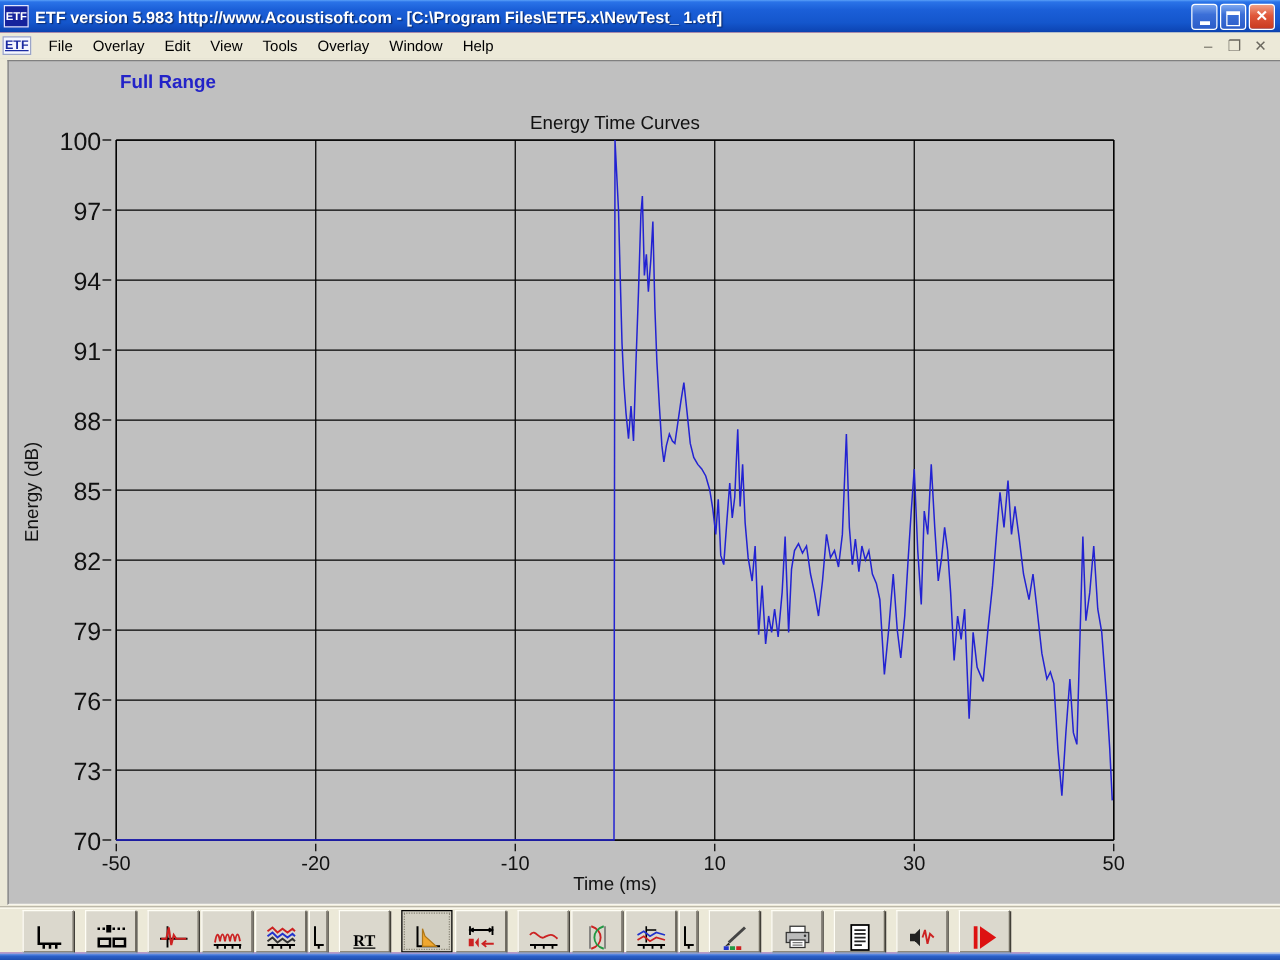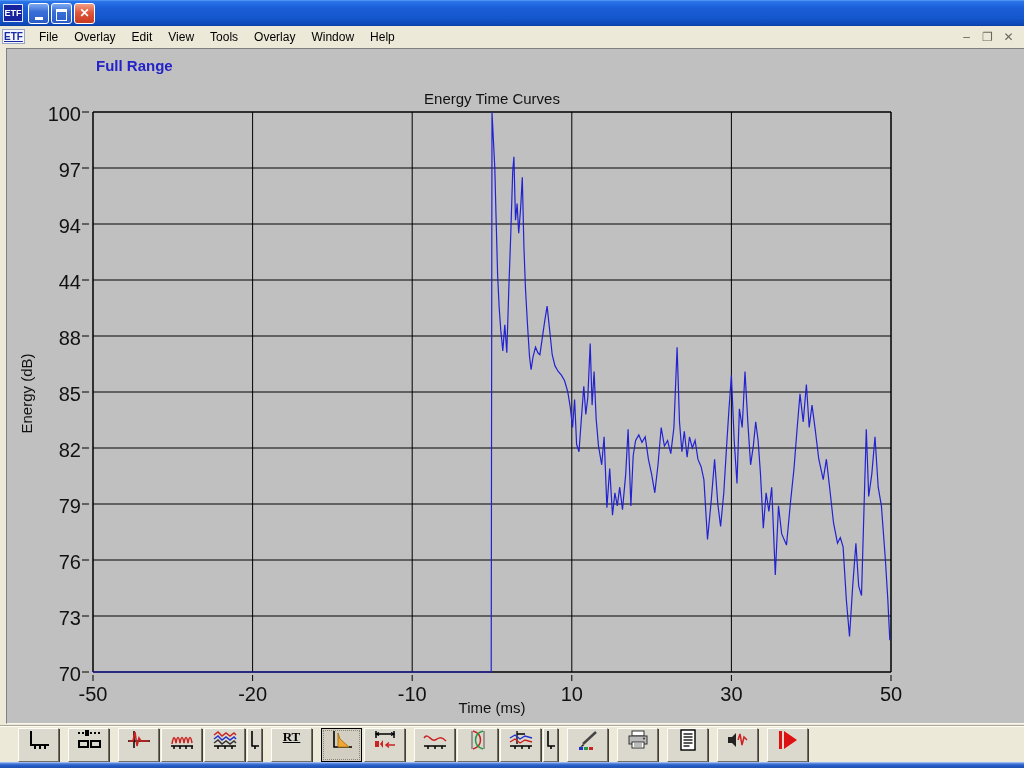--- a/index.html
+++ b/index.html
@@ -35,45 +35,46 @@
   .graypanel{position:absolute;left:6px;top:1px;width:1010px;height:674px;background:#c0c0c0;
     border-top:1px solid #808080;border-left:1px solid #808080;border-right:1px solid #f8f6ee;border-bottom:1px solid #f8f6ee;padding-left:25px;}
   .fullrange{position:absolute;left:89px;top:8px;font-size:15px;font-weight:bold;color:#2323c8;}
   .charttitle{position:absolute;left:86px;top:41px;width:798px;text-align:center;font-size:15px;color:#111;}
   .ylabel{position:absolute;left:-56px;top:336px;width:150px;text-align:center;font-size:15px;color:#111;
     transform:rotate(-90deg);}
   .xlabel{position:absolute;left:86px;top:650px;width:798px;text-align:center;font-size:15px;color:#111;}
   #plot-wrap{position:absolute;left:86px;top:63px;}
   #plot-svg{display:block;overflow:visible;background:#c0c0c0;}
   .ytick-label{position:absolute;width:46px;text-align:right;font-size:20px;color:#111;}
-  .xtick-label{position:absolute;width:56px;text-align:center;font-size:20px;color:#111;}
+  .xtick-label{position:absolute;width:56px;text-align:center;font-size:16px;color:#111;}
 
   
   .toolstrip{position:absolute;left:0;top:726px;width:1024px;height:36px;background:#ece9d8;
     border-top:1px solid #fffef4;box-shadow:0 -1px 0 #aca899;display:flex;align-items:center;padding-left:18px;box-sizing:border-box;}
   .tbtn{width:41px;height:34px;background:#dbd8cd;box-sizing:border-box;flex:0 0 auto;
     border-top:1px solid #fffef6;border-left:1px solid #fffef6;border-right:1px solid #716d62;border-bottom:1px solid #716d62;
-    box-shadow:1px 1px 0 #413f38;display:flex;align-items:flex-start;justify-content:center;margin-right:2px;}
+    box-shadow:1px 1px 0 #413f38;display:flex;align-items:flex-end;justify-content:center;margin-right:2px;}
   .tbtn.narrow{width:15px;}
   .tbtn.active{border:1px solid #000;box-shadow:none;background:#d2cfc2;outline:1px dotted #8a8678;outline-offset:-3px;}
   .tsep{width:7px;flex:0 0 auto;}
   .tbtn svg{display:block;}
   .rt-label{font-size:13px;font-weight:bold;color:#000;text-decoration:underline;font-family:"Liberation Serif",serif;}
 
   
   .taskbar{position:absolute;left:0;top:762px;width:1024px;height:6px;
     background:linear-gradient(180deg,#6a96e8 0%,#2a60c8 40%,#1e4eb0 100%);border-top:1px solid #9ab6f0;box-sizing:border-box;}
 </style>
 </head>
 <body>
 
 <div id="screen">
 
   <div class="titlebar">
     <span class="appicon">ETF</span>
+    <span class="title">ETF version 5.983 http://www.Acoustisoft.com - [C:\Program Files\ETF5.x\NewTest_ 1.etf]</span>
     <span class="winbtns">
       <span class="winbtn">
           <span class="minglyph"></span>
         </span>
       <span class="winbtn">
           <span class="restglyph"></span>
         </span>
       <span class="winbtn close">✕</span>
     </span>
   </div>
@@ -145,21 +146,21 @@
           </svg>
       </div>
       <div id="tick-layer">
           <div class="ytick-label" style="left: 28px; top: 614px;">70</div>
           <div class="ytick-label" style="left: 28px; top: 558px;">73</div>
           <div class="ytick-label" style="left: 28px; top: 502px;">76</div>
           <div class="ytick-label" style="left: 28px; top: 446px;">79</div>
           <div class="ytick-label" style="left: 28px; top: 390px;">82</div>
           <div class="ytick-label" style="left: 28px; top: 334px;">85</div>
           <div class="ytick-label" style="left: 28px; top: 278px;">88</div>
-          <div class="ytick-label" style="left: 28px; top: 222px;">44</div>
+          <div class="ytick-label" style="left: 28px; top: 222px;">91</div>
           <div class="ytick-label" style="left: 28px; top: 166px;">94</div>
           <div class="ytick-label" style="left: 28px; top: 110px;">97</div>
           <div class="ytick-label" style="left: 28px; top: 54px;">100</div>
           <div class="xtick-label" style="left: 58px; top: 634px;">-50</div>
           <div class="xtick-label" style="left: 217.6px; top: 634px;">-20</div>
           <div class="xtick-label" style="left: 377.2px; top: 634px;">-10</div>
           <div class="xtick-label" style="left: 536.8px; top: 634px;">10</div>
           <div class="xtick-label" style="left: 696.4px; top: 634px;">30</div>
           <div class="xtick-label" style="left: 856px; top: 634px;">50</div>
         </div>

